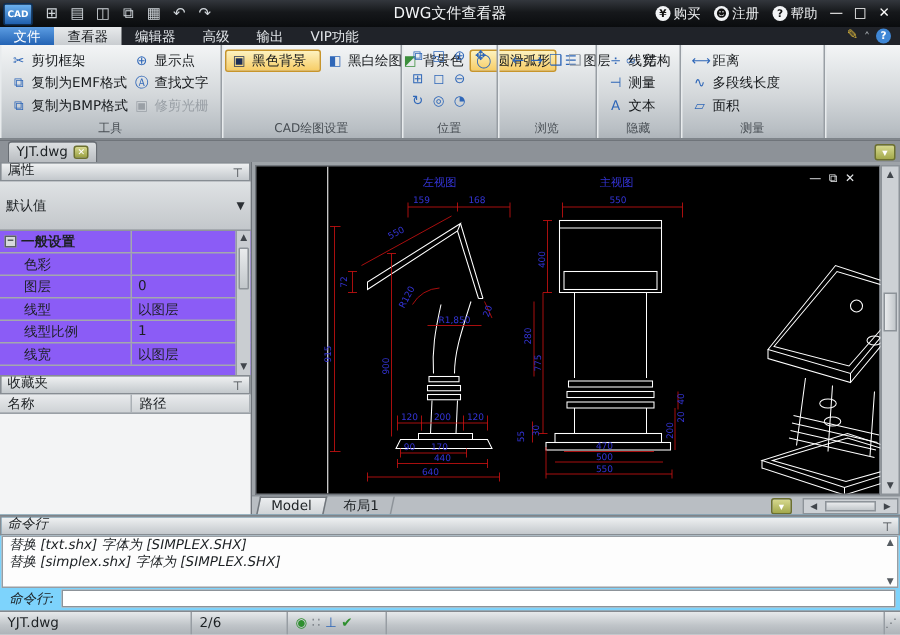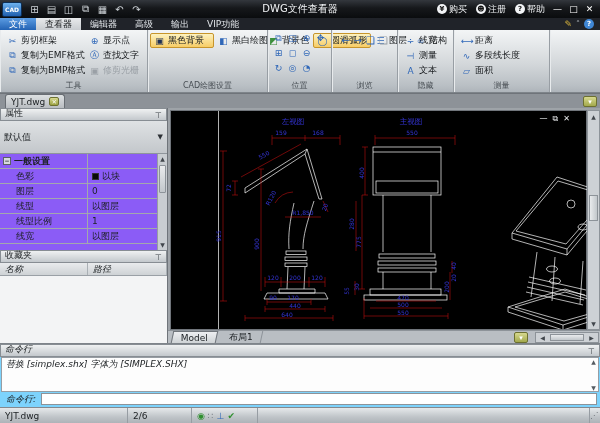--- a/index.html
+++ b/index.html
@@ -84,21 +84,21 @@
   .prow .c2 { flex:1; padding-left:4px; display:flex; align-items:center; gap:3px; }
   .prow.group .c1 { padding-left:3px; font-weight:bold; }
   .expbox { width:8px; height:8px; border:1px solid #5a6065; background:#d7dadd; font-size:6px; line-height:6px;
     text-align:center; margin-right:3px; color:#23272b; }
   .swatch { width:7px; height:7px; background:#0a0a0a; border:1px solid #333; }
   .gscroll { position:absolute; right:0; top:0; width:10px; height:96px; background:#c9cdd1; border-left:1px solid #979da3; }
   .gscroll .a { height:10px; font-size:6px; text-align:center; line-height:10px; color:#41464c; }
   .gscroll .thumb { position:absolute; left:1px; right:1px; top:11px; height:28px; background:linear-gradient(#e9ebed,#c2c7cb); border:1px solid #8d9399; border-radius:1px; }
   .gscroll .a.dn { position:absolute; bottom:0; left:0; right:0; }
   .favcols { height:13px; display:flex; background:linear-gradient(#e9ebed,#ced2d5); border-bottom:1px solid #9aa0a6; }
-  .favcols div { display:flex; align-items:center; padding-left:5px; border-right:1px solid #aab0b5;font-style:italic; }
+  .favcols div { display:flex; align-items:center; padding-left:5px; border-right:1px solid #aab0b5; }
   .favlist { height:85px; background:#f3f4f5; }
 
   
   .drawarea { position:absolute; left:168px; top:108px; width:432px; height:235px; background:#9ea3a8; }
   .canvas { position:absolute; left:2px; top:2px; width:417px; height:220px; background:#000; border:1px solid #70757b;padding-left:44px; }
   .mdict { position:absolute; top:3px; right:16px; display:flex; gap:5px; color:#e8eaec; font-size:8px; z-index:3; }
   .vscroll { position:absolute; right:0; top:2px; width:13px; height:220px; background:#cdd1d5; border:1px solid #8d9399; }
   .vscroll .a { height:11px; text-align:center; font-size:6px; line-height:11px; color:#41464c; }
   .vscroll .a.dn { position:absolute; bottom:0; left:0; right:0; }
   .vscroll .thumb { position:absolute; left:1px; right:1px; top:84px; height:26px; background:linear-gradient(90deg,#e9ebed,#c2c7cb); border:1px solid #8d9399; }
@@ -317,24 +317,20 @@
     <div class="pgrid">
       <div class="prow group">
         <div class="c1">
             <span class="expbox">−</span>
             <span>一般设置</span>
           </div>
           <div class="c2"></div>
       </div>
       <div class="prow">
         <div class="c1">色彩</div>
-        <div class="c2">
-            <span class="swatch"></span>
-            <span>以块</span>
-          </div>
       </div>
       <div class="prow">
         <div class="c1">图层</div>
           <div class="c2">0</div>
       </div>
       <div class="prow">
         <div class="c1">线型</div>
           <div class="c2">以图层</div>
       </div>
       <div class="prow">
@@ -497,20 +493,21 @@
       </div>
     </div>
   </div>
 
   <div class="cmdpanel">
     <div class="phead">
       <span>命令行</span>
         <span class="pin">⊤</span>
     </div>
     <div class="cmdbody">
+      <div>替换 [txt.shx] 字体为 [SIMPLEX.SHX]</div>
       <div>替换 [simplex.shx] 字体为 [SIMPLEX.SHX]</div>
     </div>
     <div class="cmdscroll">
       <span>▲</span>
       <span>▼</span>
     </div>
     <div class="cmdprompt">
       <span class="cmdlabel">命令行:</span>
       <div class="cmdinput"></div>
     </div>

